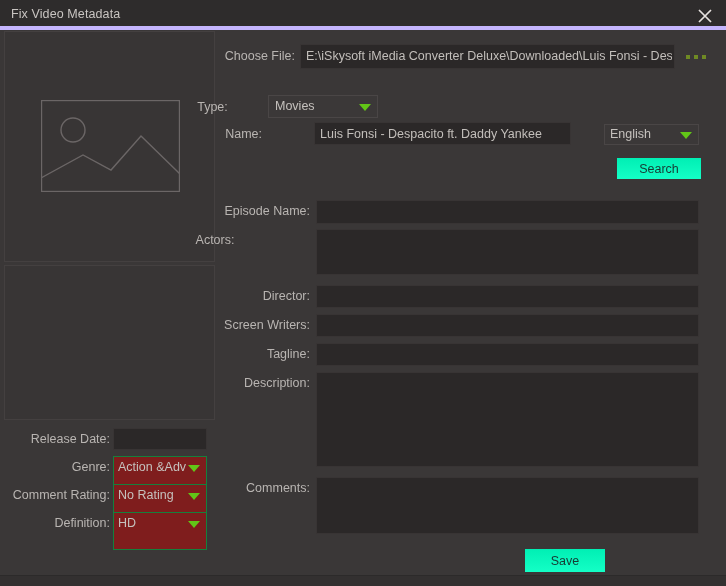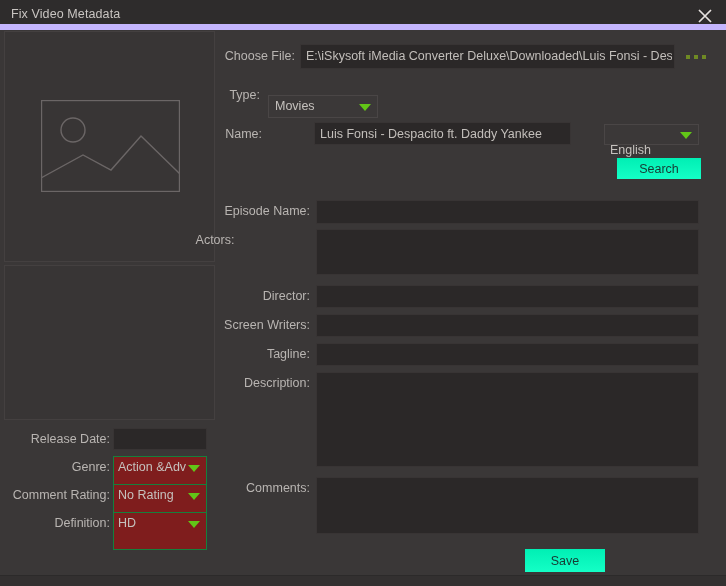--- a/index.html
+++ b/index.html
@@ -18,21 +18,21 @@
     overflow: hidden;
     box-sizing: border-box;
   }
 
   
   #titlebar {
     position: absolute;
     left: 0; top: 0;
     width: 726px; height: 30px;
     background: #2e2c2c;
-    border-bottom: 6px solid #c4b5fd;
+    border-bottom: 4px solid #c4b5fd;
     box-sizing: border-box;
   }
   #title-text {
     position: absolute;
     left: 11px; top: 7px;
     font-size: 12.5px;
     color: #c9c5c2;
     letter-spacing: .1px;
     white-space: nowrap;
   }
@@ -178,21 +178,21 @@
     position: absolute;
     left: 604px; top: 124px;
     width: 95px; height: 21px;
     background: #3b3838;
     border: 1px solid #4a4646;
     box-sizing: border-box;
     cursor: pointer;
   }
   #lang-combo .cval {
     position: absolute; left: 5px; top: 2px;
-    font-size: 12.5px; color: #c5c1bd; margin-top: 16px;
+    font-size: 12.5px; color: #c5c1bd;
   }
   #lang-combo .caret { top: 7px; }
 
   .gbtn {
     position: absolute;
     background: linear-gradient(180deg, #00efb4 0%, #14ffc6 100%);
     border: none;
     color: #173a33;
     font-size: 12.5px;
     font-family: "Liberation Sans", "DejaVu Sans", sans-serif;
@@ -271,21 +271,21 @@
   <div class="rlabel" style="left:130px; top:49px; width:165px;">Choose File:</div>
   <div id="file-input" class="rinput">
     <div class="val" title="E:\iSkysoft iMedia Converter Deluxe\Downloaded\Luis Fonsi - Despacito">E:\iSkysoft iMedia Converter Deluxe\Downloaded\Luis Fonsi - Despacito</div>
   </div>
   <div id="browse-button">
     <span class="dot3" style="left:2px;"></span>
     <span class="dot3" style="left:10px;"></span>
     <span class="dot3" style="left:18px;"></span>
   </div>
 
-  <div class="rlabel" style="left:165px; top:88px; width:95px;">Type:</div>
+  <div class="rlabel" style="left:165px; top:100px; width:95px;text-align:center;">Type:</div>
   <div id="type-combo">
     <span class="cval">Movies</span>
     <span class="caret"></span>
   </div>
 
   <div class="rlabel" style="left:165px; top:127px; width:97px;">Name:</div>
   <div id="name-input" class="rinput">
     <div class="val">Luis Fonsi - Despacito ft. Daddy Yankee</div>
   </div>
 

